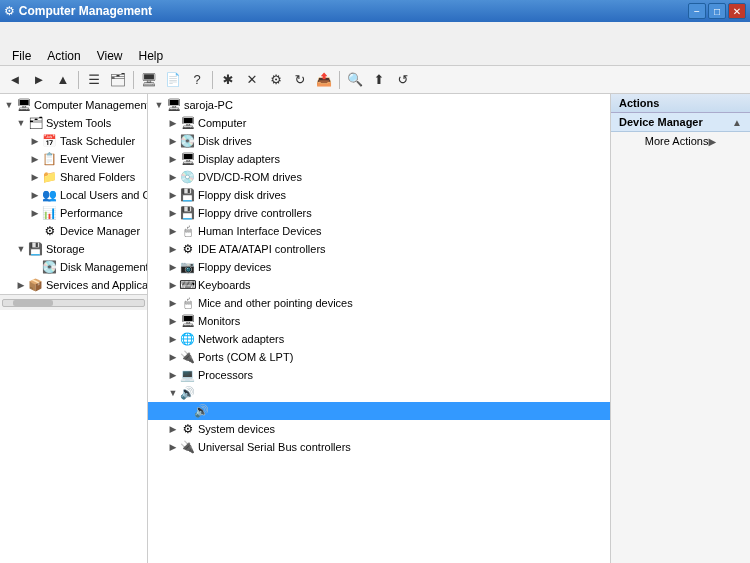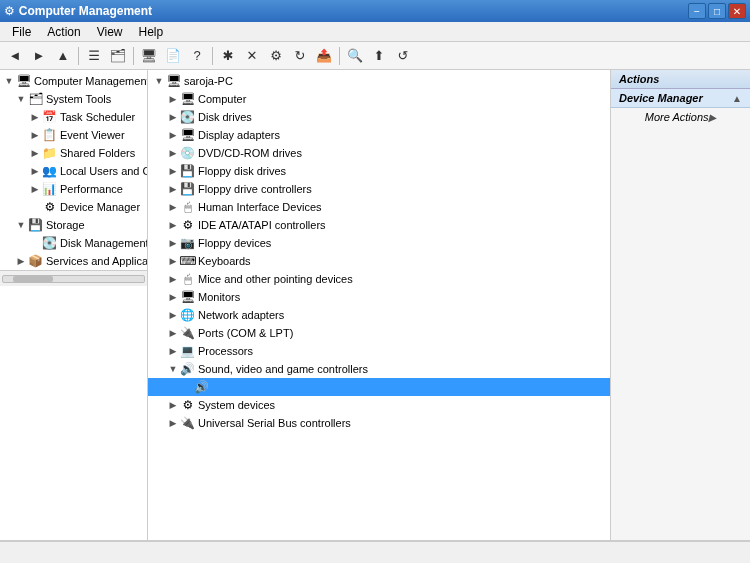--- a/index.html
+++ b/index.html
@@ -52,20 +52,21 @@
     .title-btn.close { background: #c0392b; }
 
     
     .menu-bar {
       background: #f0f0f0;
       border-bottom: 1px solid #ccc;
       height: 20px;
       display: flex;
       align-items: center;
       padding: 0 4px;
+      margin-top: 24px;
     }
     .menu-item {
       padding: 2px 8px;
       font-size: 12px;
       cursor: pointer;
     }
 
     
     .toolbar {
       background: #f5f5f5;
@@ -165,21 +166,20 @@
       white-space: nowrap;
     }
     .device-item.selected { background: #3399ff; color: white; }
     .device-item.selected .tree-label { color: white; }
 
     
     .right-panel {
       width: 140px;
       border-left: 1px solid #ccc;
       background: #f5f5f5;
-      font-style: italic;
     }
     .right-panel-header {
       background: linear-gradient(to bottom, #dde8f5 0%, #c8dcf0 100%);
       border-bottom: 1px solid #aac;
       padding: 3px 8px;
       font-size: 11px;
       font-weight: bold;
       color: #000;
     }
     .action-item {
@@ -462,21 +462,20 @@
 
     <div class="device-item" style="padding-left: 18px;">
       <span class="tree-expand">▶</span>
       <span class="tree-icon">💻</span>
       <span class="tree-label">Processors</span>
     </div>
 
     <div class="device-item" style="padding-left: 18px;">
       <span class="tree-expand">▼</span>
       <span class="tree-icon">🔊</span>
-      <span class="tree-label">Sound, video and game controllers</span>
     </div>
 
     <div class="device-item selected" style="padding-left: 32px;">
       <span class="tree-expand" style="visibility:hidden;">▶</span>
       <span class="tree-icon">🔊</span>
     </div>
 
     <div class="device-item" style="padding-left: 18px;">
       <span class="tree-expand">▶</span>
       <span class="tree-icon">⚙</span>

